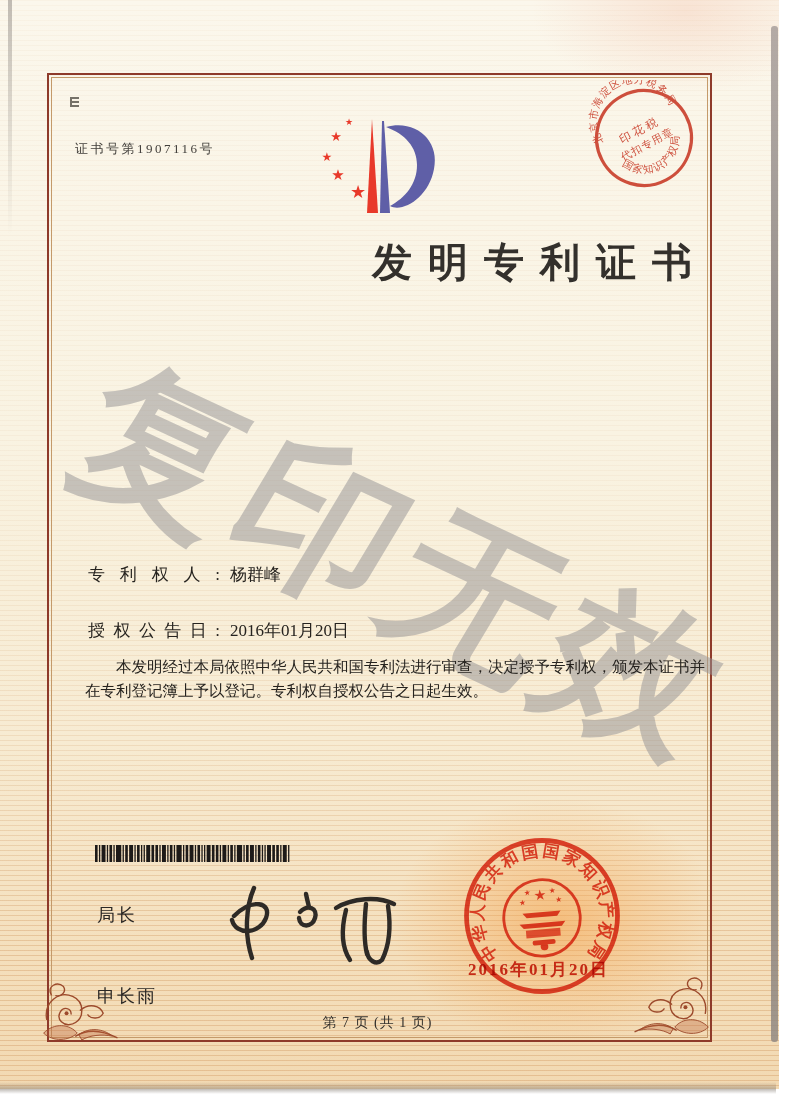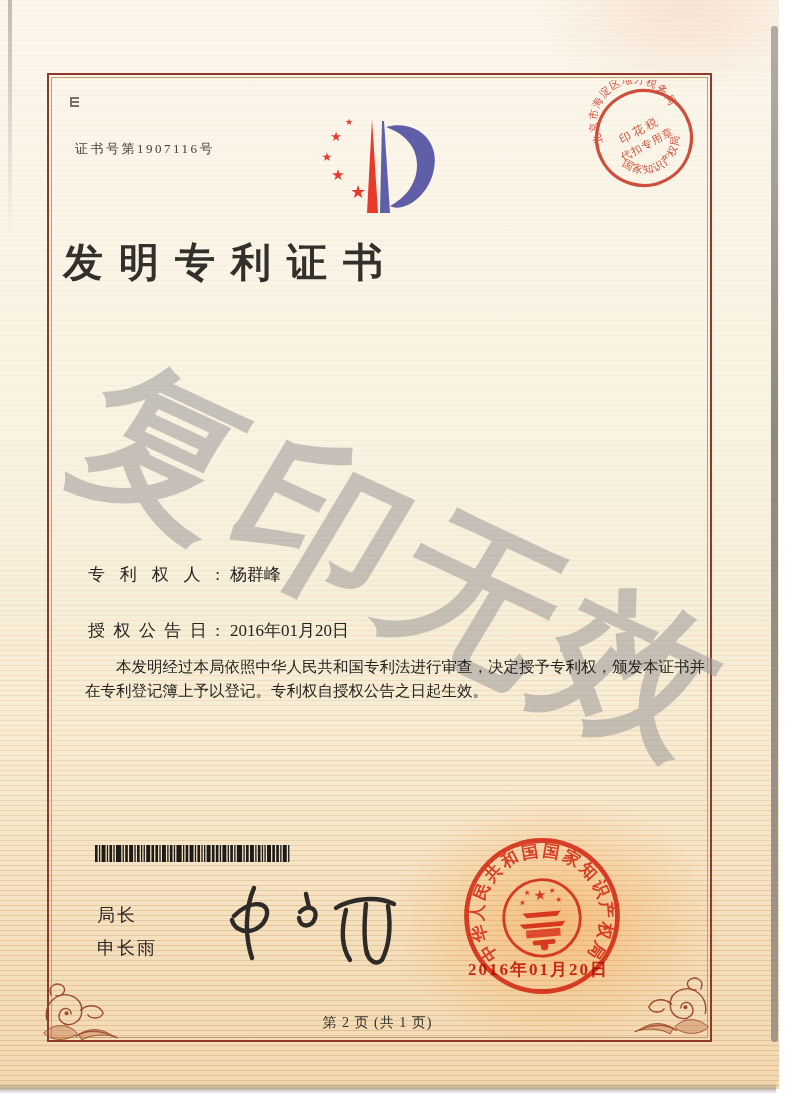--- a/index.html
+++ b/index.html
@@ -24,34 +24,34 @@
   .fl-right{left:632px;top:966px;width:84px;height:84px;transform:scaleX(-1);}
   .certno{position:absolute;left:75px;top:140px;z-index:5;font-size:13px;letter-spacing:2.5px;
           color:#43403c;font-family:"Liberation Serif",serif;}
   .logo{position:absolute;left:320px;top:106px;width:130px;height:118px;z-index:5;}
   .stamp-tax{position:absolute;left:586px;top:80px;width:116px;height:116px;z-index:6;
              mix-blend-mode:multiply;opacity:.88;}
   .watermark{position:absolute;left:-30px;top:452px;width:860px;height:230px;z-index:4;
              text-align:center;font-size:164px;font-weight:600;letter-spacing:9px;line-height:220px;
              color:rgba(150,147,150,.52);transform:rotate(25deg) skewX(-6deg);
              font-family:"Liberation Sans",sans-serif;pointer-events:none;white-space:nowrap;}
-  .title{position:absolute;left:47px;top:235px;width:661px;margin:0;z-index:5;text-align:left;
+  .title{position:absolute;left:47px;top:235px;width:661px;margin:0;z-index:5;text-align:right;
          font-size:40px;font-weight:600;letter-spacing:16px;text-indent:16px;color:#33302c;
          font-family:"Liberation Serif",serif;}
   .frow{position:absolute;left:88px;z-index:5;font-size:17px;color:#26231f;white-space:nowrap;
         font-family:"Liberation Serif",serif;}
   .flabel{display:inline-block;width:132px;text-align:justify;text-align-last:justify;}
   .fvalue{margin-left:10px;}
   .bodytext{position:absolute;left:78px;top:650px;width:648px;z-index:5;color:#26231f;
             font-size:15.5px;line-height:23.5px;font-family:"Liberation Serif",serif;}
   .bodytext p{margin:7px;text-indent:2em;font-family:Liberation Mono, monospace;}
   .barcode{position:absolute;left:95px;top:845px;width:197px;height:17px;z-index:5;}
   .signer-title{position:absolute;left:97px;top:903px;z-index:5;font-size:18px;color:#2a2724;
                 font-family:"Liberation Serif",serif;letter-spacing:2px;text-align:center;}
-  .signer-name{position:absolute;left:97px;top:936px;z-index:5;font-size:18px;color:#2a2724;
+  .signer-name{position:absolute;left:97px;top:984px;z-index:5;font-size:18px;color:#2a2724;
                font-family:"Liberation Serif",serif;letter-spacing:2px;}
   .signature{position:absolute;left:205px;top:872px;width:205px;height:100px;z-index:5;}
   .seal{position:absolute;left:456px;top:830px;width:172px;height:172px;z-index:6;
         mix-blend-mode:multiply;opacity:.92;}
   .seal-date{position:absolute;left:468px;top:958px;z-index:7;font-size:17px;font-weight:600;
              color:#cf3423;letter-spacing:2px;font-family:"Liberation Serif",serif;
              mix-blend-mode:multiply;}
   .footer{position:absolute;left:47px;top:1014px;width:661px;z-index:5;text-align:center;
           font-size:14px;color:#33302c;font-family:"Liberation Serif",serif;letter-spacing:1px;}
   .edge-right{position:absolute;left:771px;top:26px;width:7px;height:1016px;z-index:8;
@@ -259,21 +259,21 @@
           <path d="M 70,86 L 110,86 L 106,91 L 74,91 Z"></path>
           <path d="M 66,97 L 114,97 L 110,102 L 70,102 Z"></path>
           <path d="M 72,104 L 108,104 L 108,112 L 72,112 Z" fill-opacity=".85"></path>
           <rect x="78" y="115" width="24" height="5" rx="2"></rect>
           <circle cx="90" cy="122" r="4"></circle>
         </g>
       </svg>
     </div>
     <div class="seal-date">2016年01月20日</div>
 
-    <div class="footer">第 2 页 (共 1 页)</div>
+    <div class="footer">第 7 页 (共 1 页)</div>
 
     <div class="scan-strip"></div>
     <div class="scan-mark"></div>
   </div>
 
   <div class="edge-right"></div>
   <div class="edge-bottom"></div>
 </div>
 
 </body></html>

